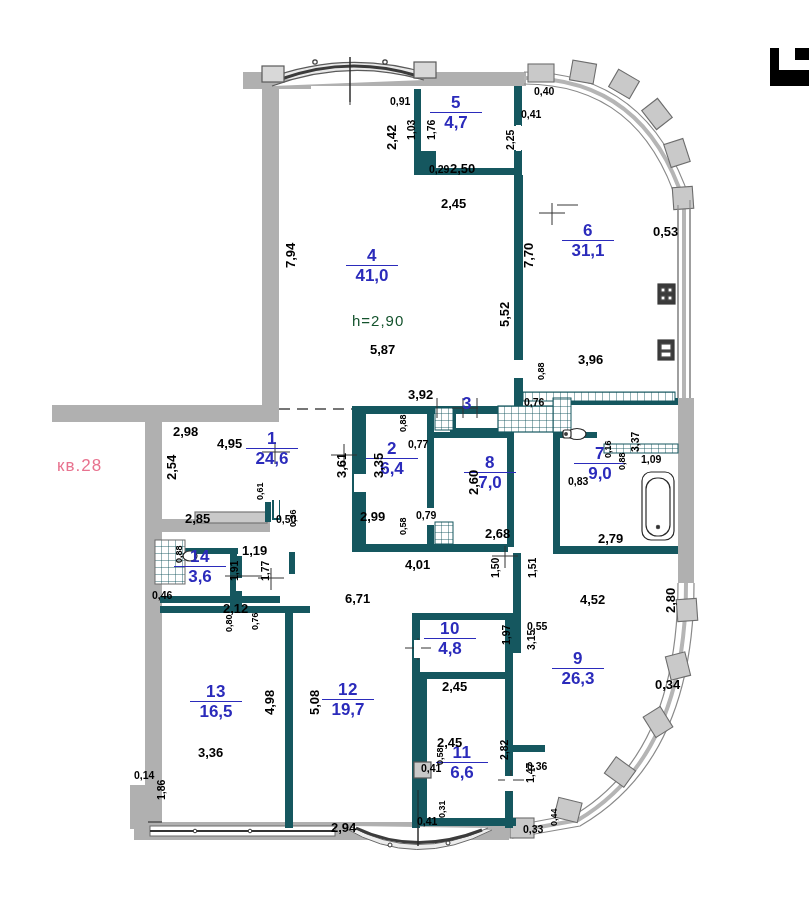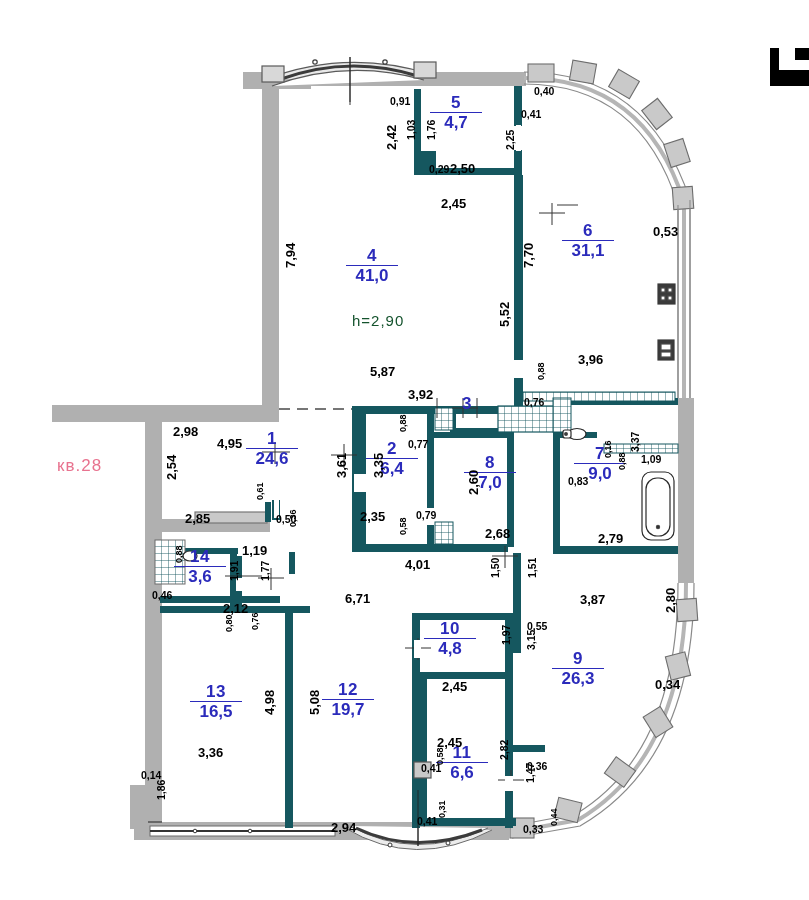--- a/index.html
+++ b/index.html
@@ -330,50 +330,50 @@
 
   <div id="dims-h">
       <div class="dim sm" style="left: 390px; top: 95px;">0,91</div>
       <div class="dim sm" style="left: 534px; top: 85px;">0,40</div>
       <div class="dim sm" style="left: 521px; top: 108px;">0,41</div>
       <div class="dim sm" style="left: 417px; top: 163px; margin-left: 12px;">0,29</div>
       <div class="dim" style="left: 450px; top: 161px;">2,50</div>
       <div class="dim" style="left: 441px; top: 196px;">2,45</div>
       <div class="dim" style="left: 653px; top: 224px;">0,53</div>
       <div class="dim" style="left: 578px; top: 352px;">3,96</div>
-      <div class="dim" style="left: 370px; top: 364px;">5,87</div>
+      <div class="dim" style="left: 370px; top: 342px;">5,87</div>
       <div class="dim" style="left: 408px; top: 387px;">3,92</div>
       <div class="dim sm" style="left: 524px; top: 396px;">0,76</div>
       <div class="dim sm" style="left: 408px; top: 438px;">0,77</div>
       <div class="dim" style="left: 173px; top: 424px;">2,98</div>
       <div class="dim" style="left: 217px; top: 436px;">4,95</div>
       <div class="dim" style="left: 185px; top: 511px;">2,85</div>
       <div class="dim sm" style="left: 276px; top: 513px;">0,50</div>
-      <div class="dim" style="left: 360px; top: 509px;">2,35</div>
+      <div class="dim" style="left: 360px; top: 509px;">2,99</div>
       <div class="dim sm" style="left: 416px; top: 509px;">0,79</div>
       <div class="dim" style="left: 485px; top: 526px;">2,68</div>
       <div class="dim" style="left: 598px; top: 531px;">2,79</div>
       <div class="dim sm" style="left: 568px; top: 475px;">0,83</div>
       <div class="dim sm" style="left: 641px; top: 453px;">1,09</div>
       <div class="dim" style="left: 242px; top: 543px;">1,19</div>
       <div class="dim sm" style="left: 152px; top: 589px;">0,46</div>
       <div class="dim" style="left: 179px; top: 601px; margin-left: 44px;">2,12</div>
       <div class="dim" style="left: 405px; top: 557px;">4,01</div>
-      <div class="dim" style="left: 580px; top: 592px;">3,87</div>
+      <div class="dim" style="left: 580px; top: 592px;">4,52</div>
       <div class="dim" style="left: 345px; top: 591px;">6,71</div>
       <div class="dim sm" style="left: 527px; top: 620px;">0,55</div>
       <div class="dim" style="left: 442px; top: 679px;">2,45</div>
       <div class="dim" style="left: 437px; top: 735px;">2,45</div>
       <div class="dim" style="left: 655px; top: 677px;">0,34</div>
       <div class="dim sm" style="left: 527px; top: 760px;">0,36</div>
       <div class="dim sm" style="left: 421px; top: 762px;">0,41</div>
       <div class="dim sm" style="left: 417px; top: 815px;">0,41</div>
       <div class="dim" style="left: 198px; top: 745px;">3,36</div>
       <div class="dim" style="left: 331px; top: 820px;">2,94</div>
-      <div class="dim sm" style="left: 141px; top: 769px;">0,14</div>
+      <div class="dim sm" style="left: 134px; top: 769px;">0,14</div>
       <div class="dim sm" style="left: 523px; top: 823px;">0,33</div>
     </div>
   <div id="dims-v">
       <div class="dim vert" style="left: 384px; top: 150px;">2,42</div>
       <div class="dim vert sm" style="left: 405px; top: 140px;">1,03</div>
       <div class="dim vert sm" style="left: 425px; top: 140px;">1,76</div>
       <div class="dim vert sm" style="left: 504px; top: 150px;">2,25</div>
       <div class="dim vert" style="left: 283px; top: 268px;">7,94</div>
       <div class="dim vert" style="left: 521px; top: 268px;">7,70</div>
       <div class="dim vert" style="left: 497px; top: 327px;">5,52</div>

